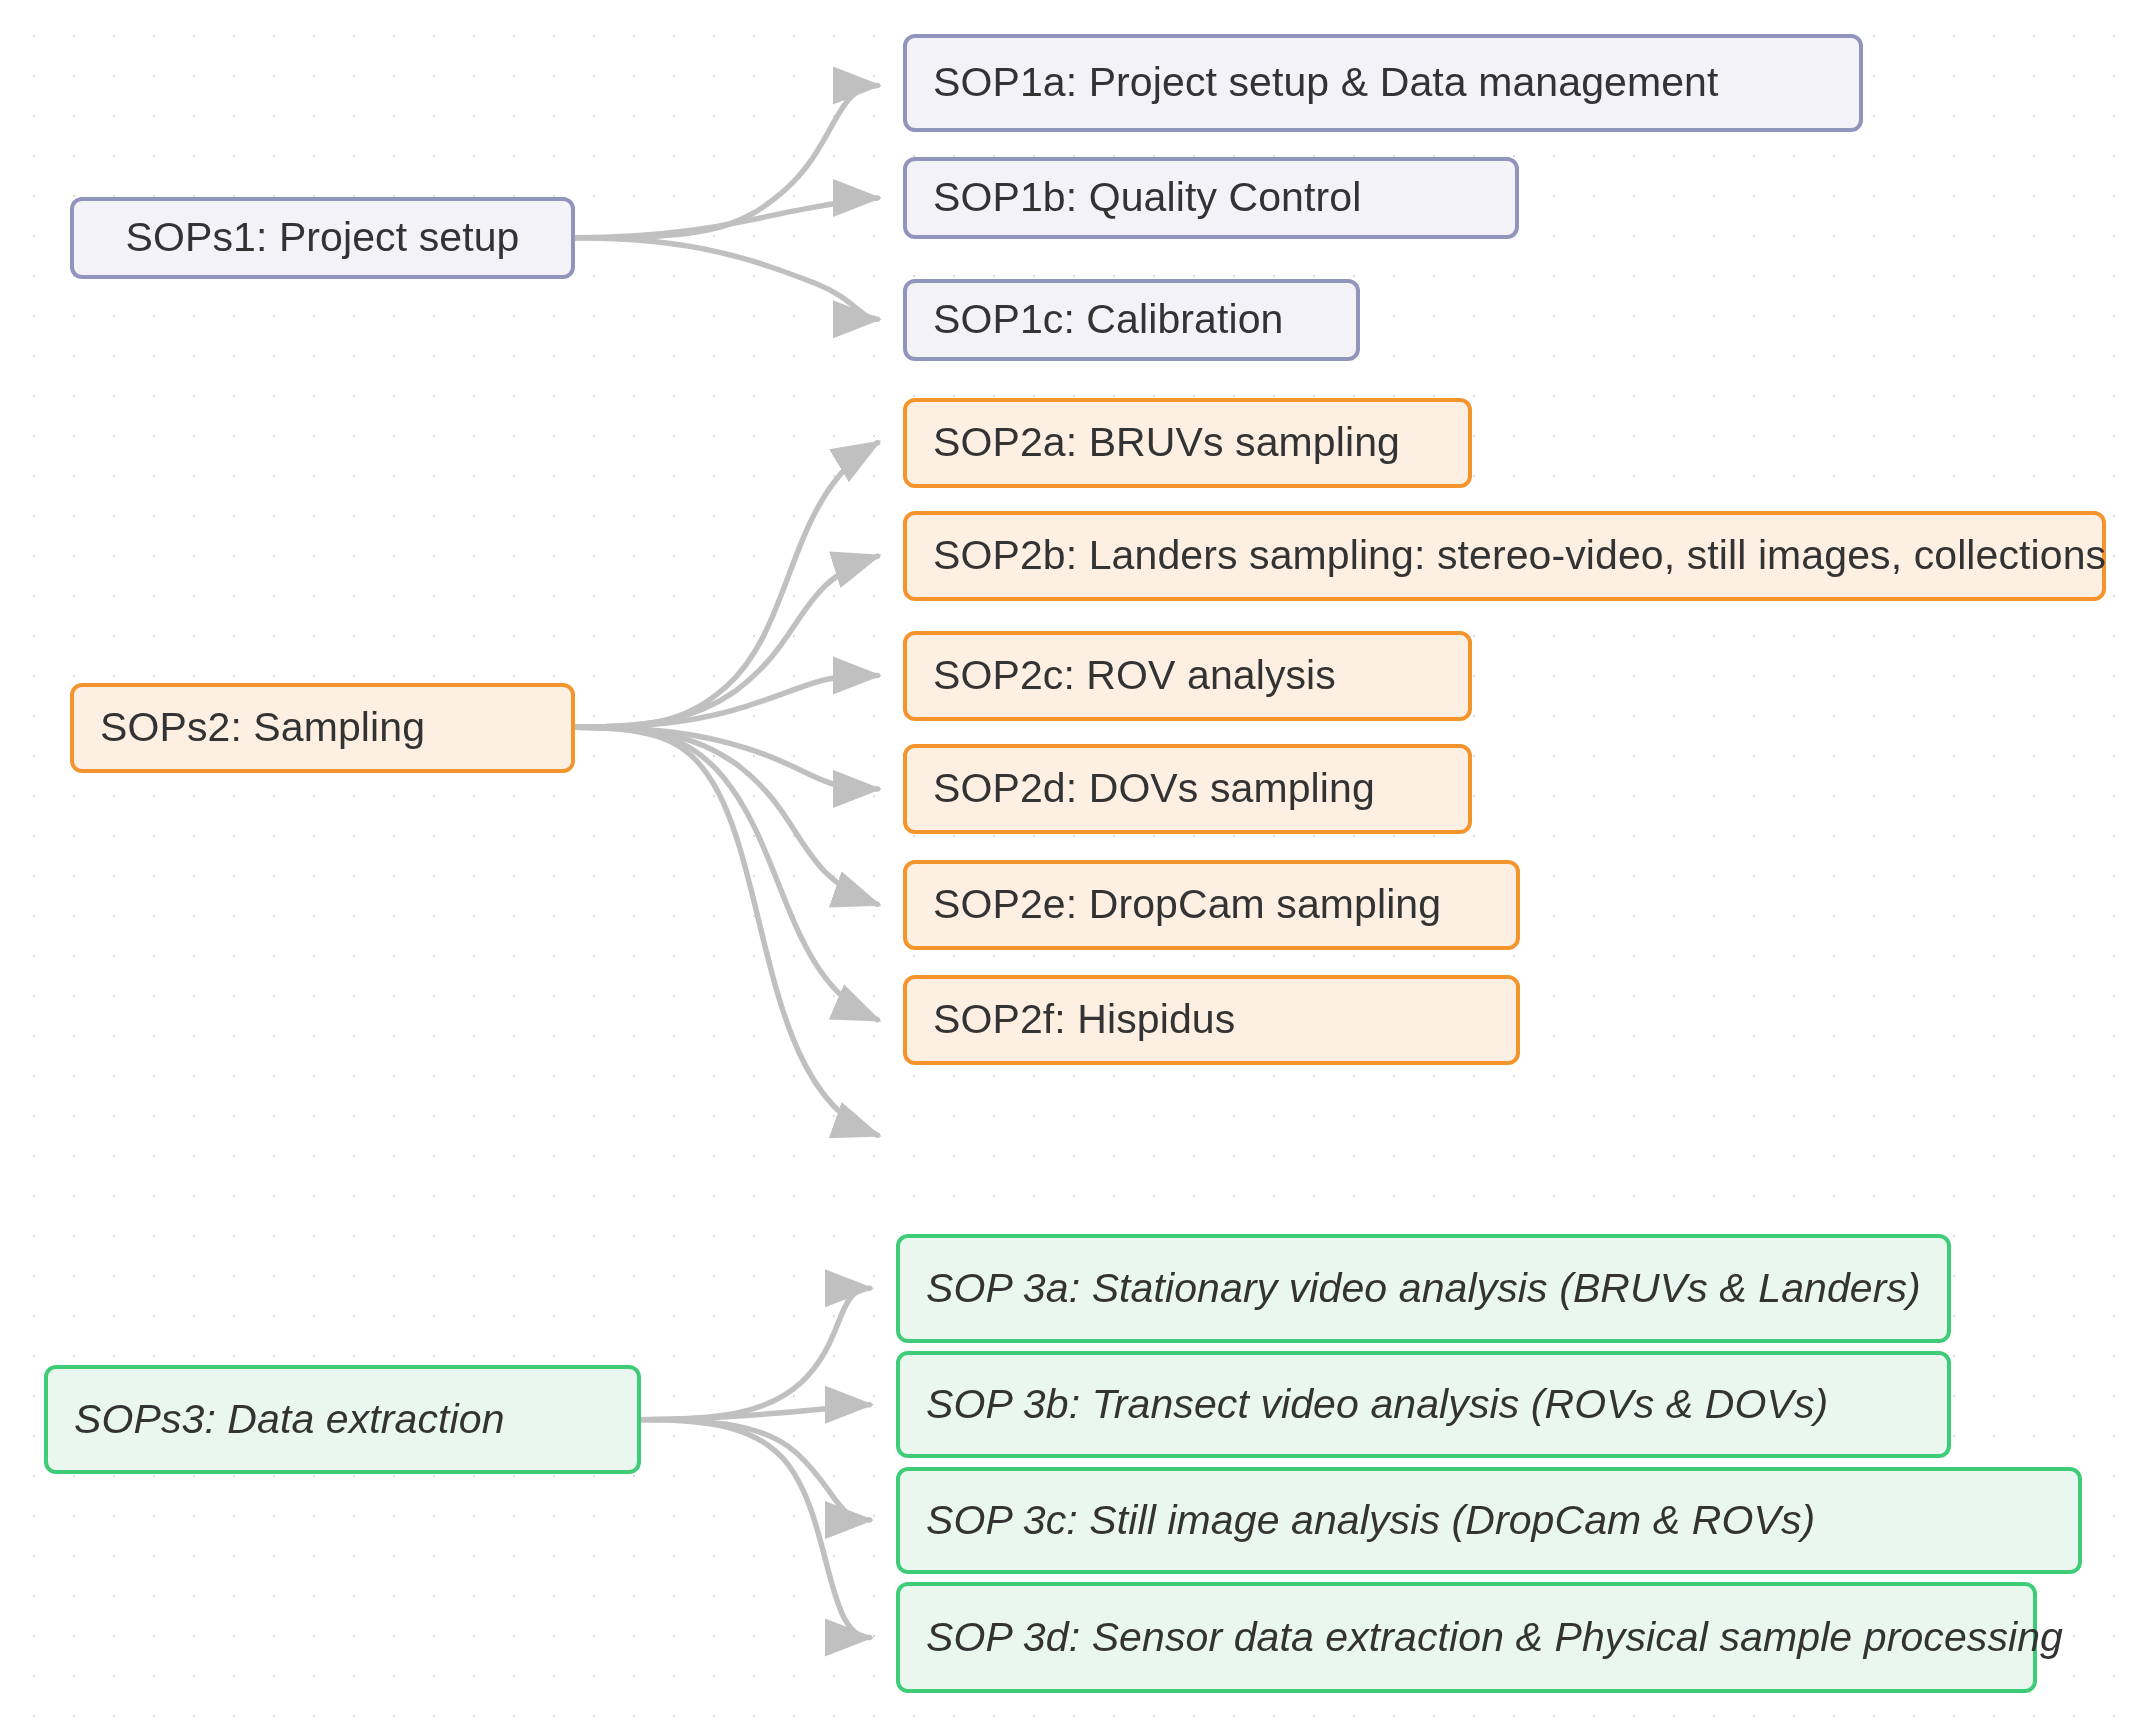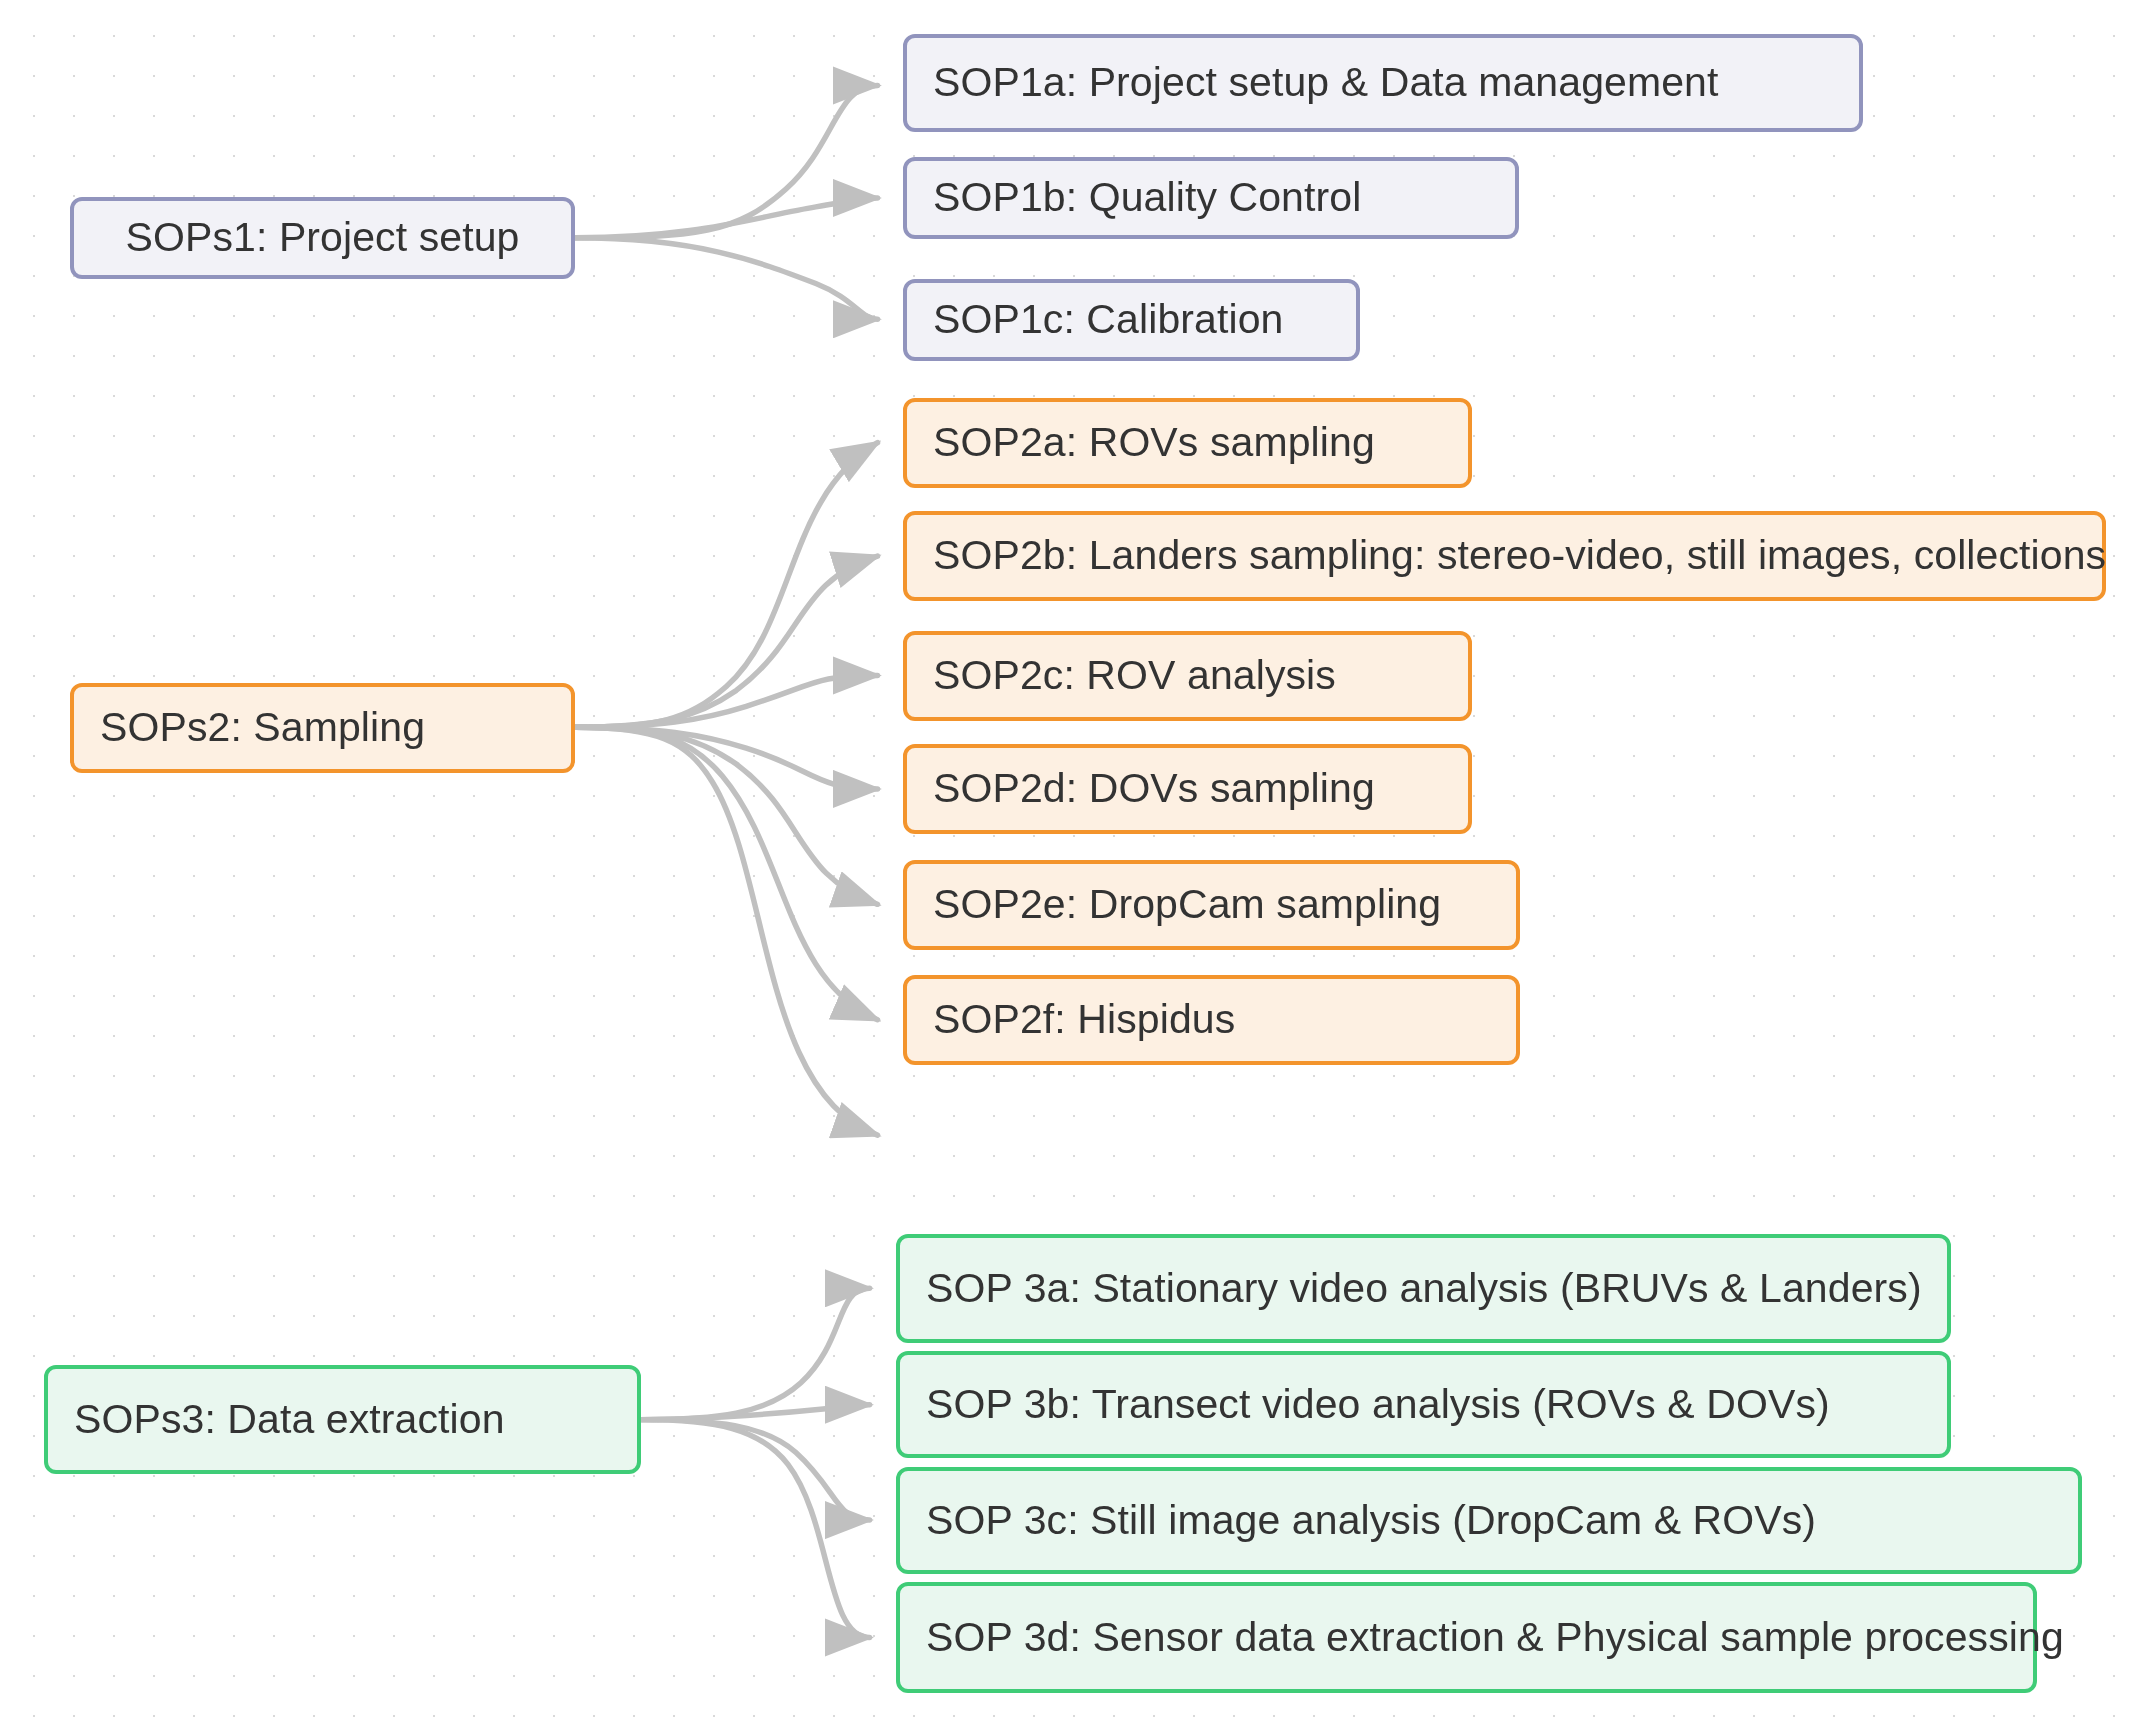--- a/index.html
+++ b/index.html
@@ -37,21 +37,21 @@
     font-size: 41px;
     line-height: 1.2;
     color: #333333;
     white-space: nowrap;
     letter-spacing: 0.1px;
   }
   .node span { display: block; }
 
   .grp-purple { background: #f2f2f7; border-color: #9194bd; }
   .grp-orange { background: #fdf0e2; border-color: #f3942c; }
-  .grp-green  { background: #e9f7ef; border-color: #3fcc77; }
+  .grp-green  { background: #e9f7ef; border-color: #3fcc77; font-style: italic; }
 </style>
 </head>
 <body>
 
 <div id="canvas">
 
   <svg id="edges" viewBox="0 0 2156 1742" xmlns="http://www.w3.org/2000/svg">
     <defs>
       <marker id="arrowhead" markerWidth="9" markerHeight="7" refX="8.2" refY="3.5" orient="auto" markerUnits="strokeWidth">
         <path d="M 0 0 L 9 3.5 L 0 7 z" fill="#c0c0c0"></path>
@@ -85,21 +85,21 @@
     <span>SOP1b: Quality Control</span>
   </div>
   <div class="node grp-purple" style="left: 903px; top: 279px; width: 457px; height: 82px;">
     <span>SOP1c: Calibration</span>
   </div>
 
   <div class="node grp-orange" style="left: 70px; top: 683px; width: 505px; height: 90px;">
     <span>SOPs2: Sampling</span>
   </div>
   <div class="node grp-orange" style="left: 903px; top: 398px; width: 569px; height: 90px;">
-    <span>SOP2a: ROVs sampling</span>
+    <span>SOP2a: BRUVs sampling</span>
   </div>
   <div class="node grp-orange" style="left: 903px; top: 511px; width: 1203px; height: 90px;">
     <span>SOP2b: Landers sampling: stereo-video, still images, collections</span>
   </div>
   <div class="node grp-orange" style="left: 903px; top: 631px; width: 569px; height: 90px;">
     <span>SOP2c: ROV analysis</span>
   </div>
   <div class="node grp-orange" style="left: 903px; top: 744px; width: 569px; height: 90px;">
     <span>SOP2d: DOVs sampling</span>
   </div>

